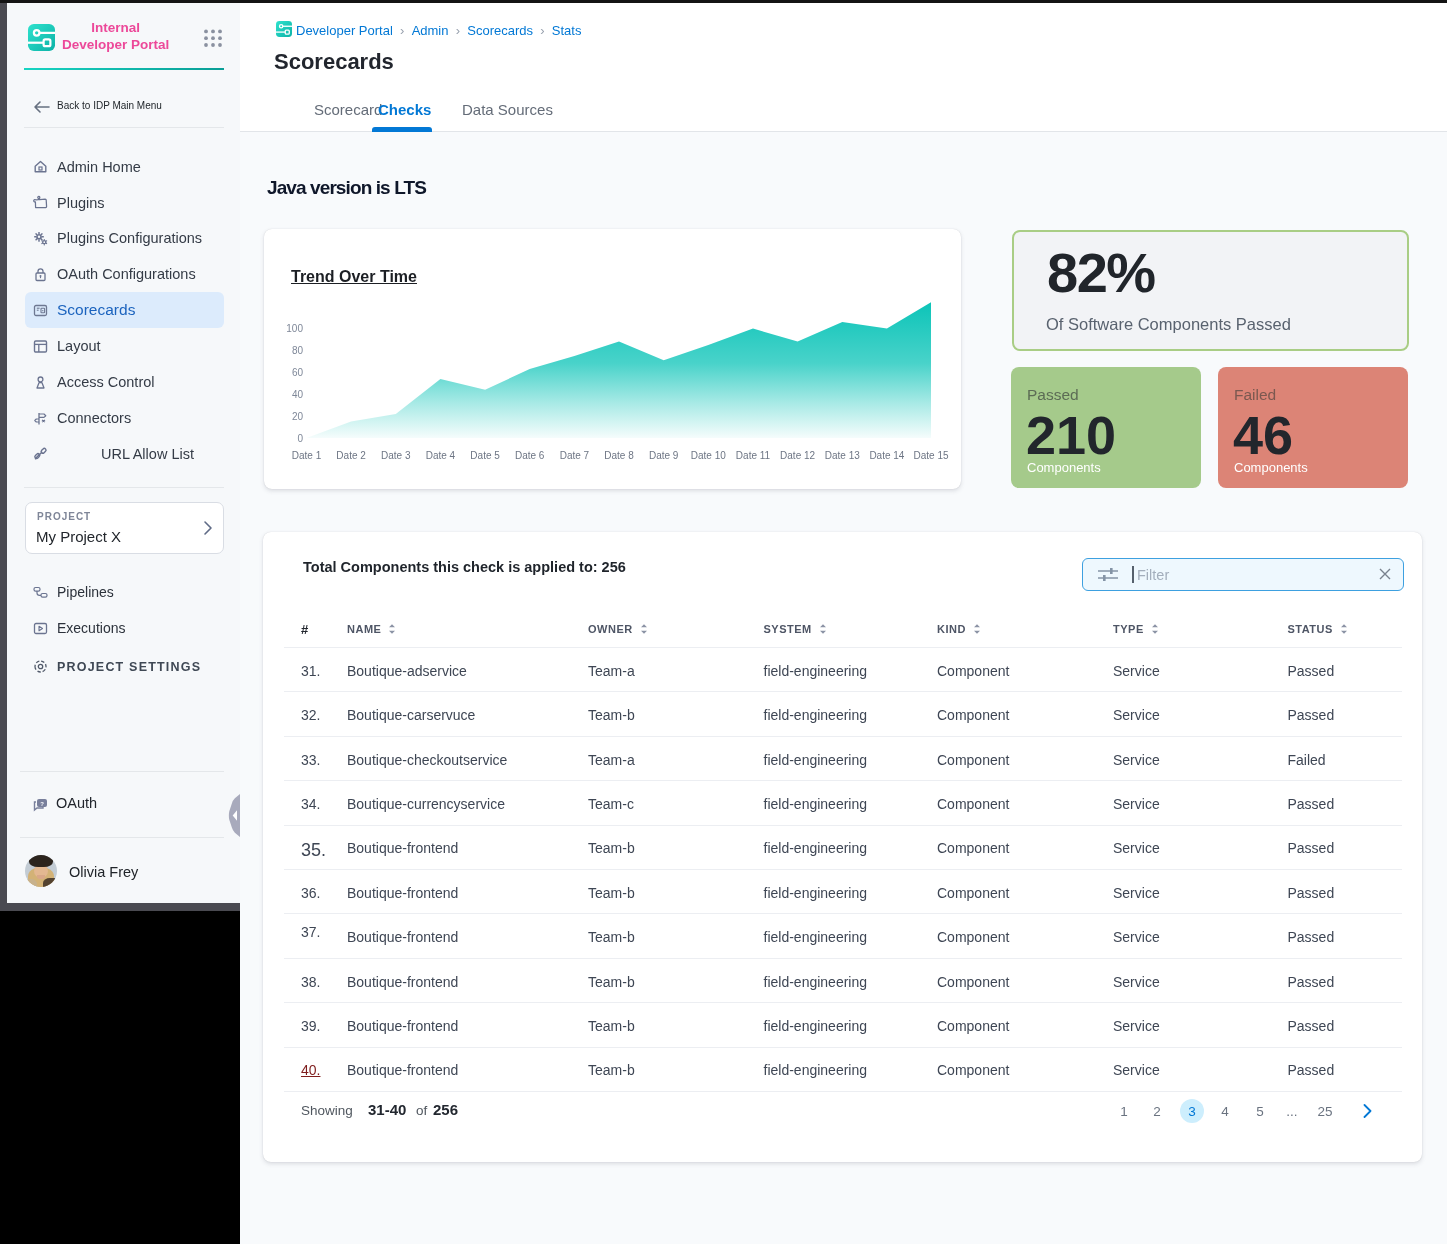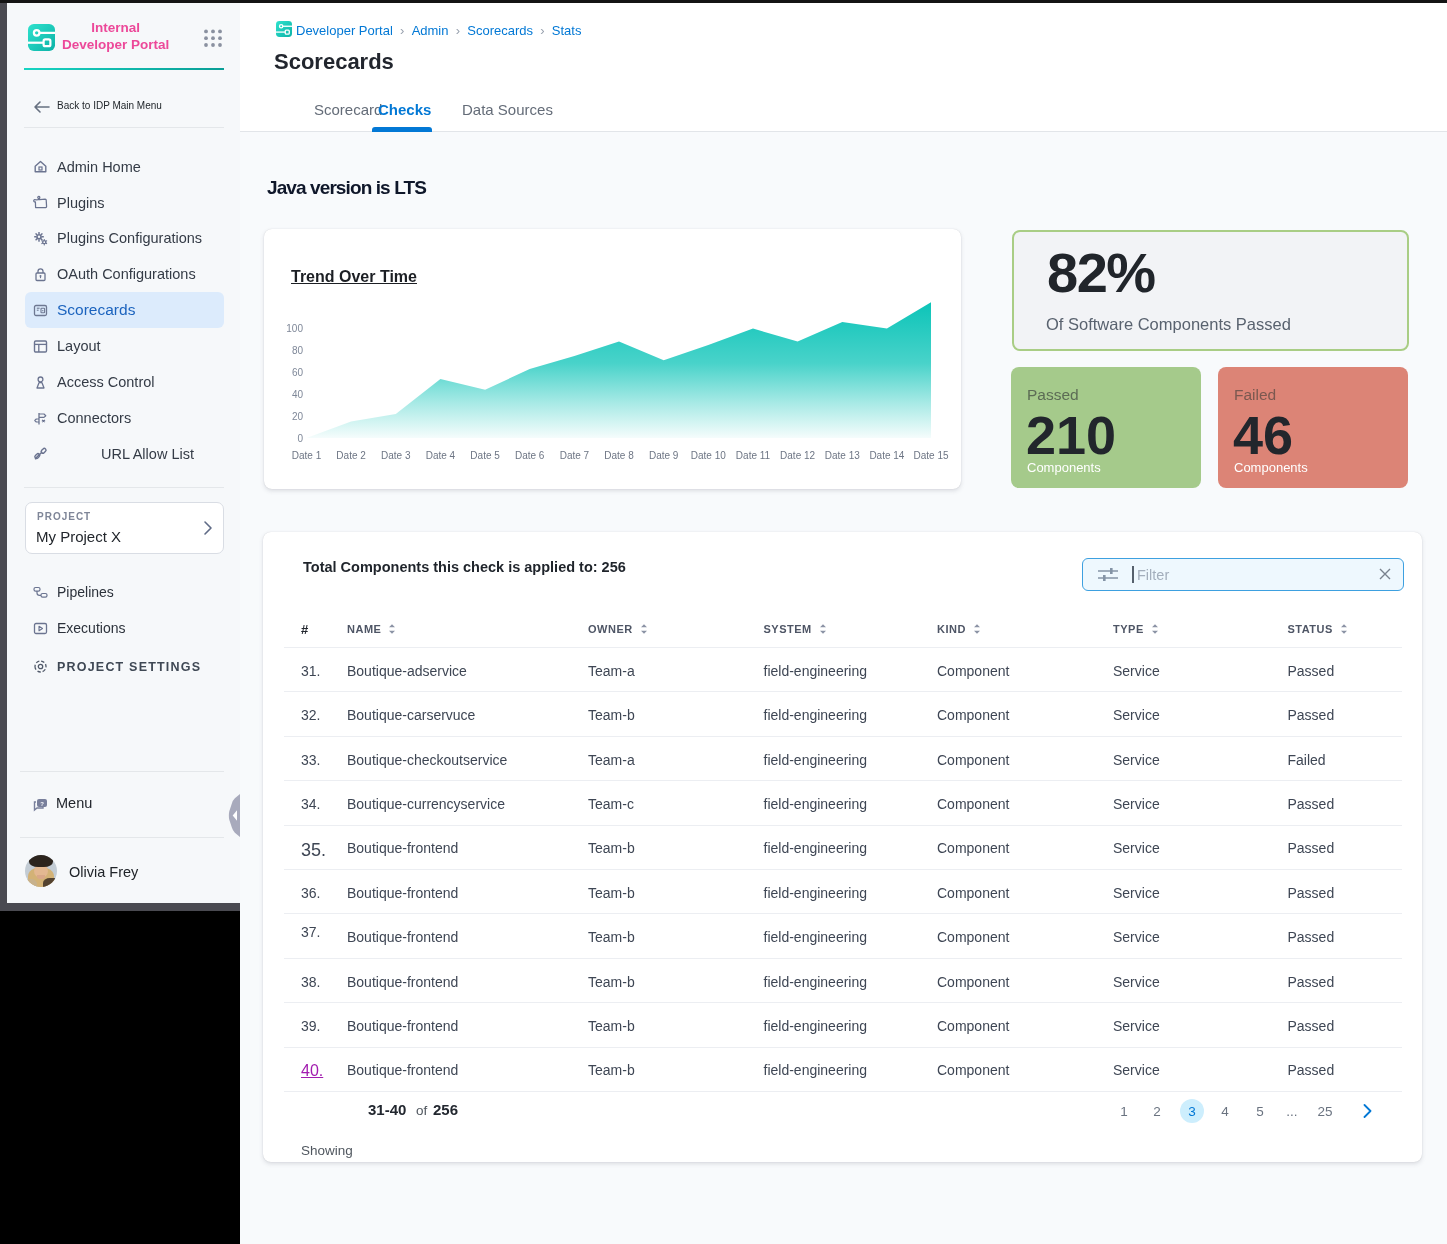--- a/index.html
+++ b/index.html
@@ -160,21 +160,21 @@
  <path d="M7.5 2 m-5.5 5.5 a5.5 5.5 0 1 0 11 0 a5.5 5.5 0 1 0 -11 0" stroke-dasharray="3.4 1.9"></path>
  </g>
     </svg>
 <div class="abs" style="left:50px;top:657px;font-size:12.5px;font-weight:bold;letter-spacing:1.2px;color:#3f4854;">PROJECT SETTINGS</div>
 <div class="abs" style="left:13px;top:768px;width:204px;height:1px;background:#e4e7ea;"></div>
 <svg class="abs" style="left:26px;top:795px;" width="15" height="14" viewBox="0 0 15 14">
  <rect x="4" y="1" width="10" height="8" rx="2" fill="#787f9b"></rect>
  <path d="M3 4 H1.5 V12 L4 10 H10 V9" fill="none" stroke="#787f9b" stroke-width="1.4"></path>
  <text x="9" y="7.5" font-size="6" fill="#f6f8fa" text-anchor="middle" font-weight="bold">?</text>
     </svg>
-<div class="abs" style="left:49px;top:792px;font-size:14.5px;color:#22262d;">Menu</div>
+<div class="abs" style="left:49px;top:792px;font-size:14.5px;color:#22262d;">OAuth</div>
 <svg class="abs" style="left:221px;top:789px;" width="12" height="47" viewBox="0 0 14 50">
  <path d="M14 0 L8 5 Q5.5 7.5 4.5 11 L1.5 20 Q1 22 1 25 Q1 28 1.5 30 L4.5 39 Q5.5 42.5 8 45 L14 50 Z" fill="#a8aabc"></path>
  <path d="M10.5 19 L5.5 25 L10.5 31 Z" fill="#fff"></path>
     </svg>
 <div class="abs" style="left:13px;top:834px;width:204px;height:1px;background:#e4e7ea;"></div>
 <div class="abs" style="left:18px;top:852px;width:32px;height:32px;border-radius:50%;overflow:hidden;background:#c3ccd4;">
  <div class="abs" style="left:3px;top:12px;width:26px;height:20px;background:#d3b276;border-radius:48% 48% 30% 30%;"></div>
  <div class="abs" style="left:9px;top:9px;width:14px;height:14px;background:#e3b891;border-radius:50%;"></div>
  <div class="abs" style="left:4px;top:-2px;width:24px;height:14px;background:#2c241d;border-radius:48% 48% 38% 38%;"></div>
  <div class="abs" style="left:18px;top:23px;width:14px;height:10px;background:#53422f;border-radius:50% 20% 0 0;"></div>
@@ -367,29 +367,29 @@
 <div class="abs" style="left:1024.5px;top:441.6px;font-size:14px;color:#3e4654;">Passed</div>
 <div class="abs" style="left:21px;top:470.2px;width:1118px;height:1px;background:#eceef2;"></div>
 <div class="abs" style="left:38px;top:486.0px;font-size:14px;color:#3e4654;">39.</div>
 <div class="abs" style="left:84px;top:486.0px;font-size:14px;color:#3e4654;">Boutique-frontend</div>
 <div class="abs" style="left:325px;top:486.0px;font-size:14px;color:#3e4654;">Team-b</div>
 <div class="abs" style="left:500.5px;top:486.0px;font-size:14px;color:#3e4654;">field-engineering</div>
 <div class="abs" style="left:674px;top:486.0px;font-size:14px;color:#3e4654;">Component</div>
 <div class="abs" style="left:850px;top:486.0px;font-size:14px;color:#3e4654;">Service</div>
 <div class="abs" style="left:1024.5px;top:486.0px;font-size:14px;color:#3e4654;">Passed</div>
 <div class="abs" style="left:21px;top:514.6px;width:1118px;height:1px;background:#eceef2;"></div>
-<div class="abs" style="left:38px;top:530.4px;font-size:16px;color:#a21caf;text-decoration:underline;">40.</div>
+<div class="abs" style="left:38px;top:530.4px;font-size:14px;color:#7f1d1d;text-decoration:underline;">40.</div>
 <div class="abs" style="left:84px;top:530.4px;font-size:14px;color:#3e4654;">Boutique-frontend</div>
 <div class="abs" style="left:325px;top:530.4px;font-size:14px;color:#3e4654;">Team-b</div>
 <div class="abs" style="left:500.5px;top:530.4px;font-size:14px;color:#3e4654;">field-engineering</div>
 <div class="abs" style="left:674px;top:530.4px;font-size:14px;color:#3e4654;">Component</div>
 <div class="abs" style="left:850px;top:530.4px;font-size:14px;color:#3e4654;">Service</div>
 <div class="abs" style="left:1024.5px;top:530.4px;font-size:14px;color:#3e4654;">Passed</div>
 <div class="abs" style="left:21px;top:559.0px;width:1118px;height:1px;background:#eceef2;"></div>
-<div class="abs" style="left:38px;top:571px;font-size:13.5px;color:#50575f;margin-top:40px;">Showing</div>
+<div class="abs" style="left:38px;top:571px;font-size:13.5px;color:#50575f;">Showing</div>
 <div class="abs" style="left:105px;top:569px;font-size:15px;font-weight:bold;color:#22272f;">31-40</div>
 <div class="abs" style="left:153px;top:571px;font-size:13.5px;color:#50575f;">of</div>
 <div class="abs" style="left:170px;top:569px;font-size:15px;font-weight:bold;color:#22272f;">256</div>
 <div class="abs" style="left:861px;top:572px;transform:translateX(-50%);font-size:13.5px;color:#6a7380;">1</div>
 <div class="abs" style="left:894px;top:572px;transform:translateX(-50%);font-size:13.5px;color:#6a7380;">2</div>
 <div class="abs" style="left:917px;top:567px;width:24px;height:24px;border-radius:12px;background:#cdeefd;"></div>
 <div class="abs" style="left:929px;top:572px;transform:translateX(-50%);font-size:13.5px;color:#0278d5;">3</div>
 <div class="abs" style="left:962px;top:572px;transform:translateX(-50%);font-size:13.5px;color:#6a7380;">4</div>
 <div class="abs" style="left:997px;top:572px;transform:translateX(-50%);font-size:13.5px;color:#6a7380;">5</div>
 <div class="abs" style="left:1029px;top:572px;transform:translateX(-50%);font-size:13.5px;color:#6a7380;">...</div>

